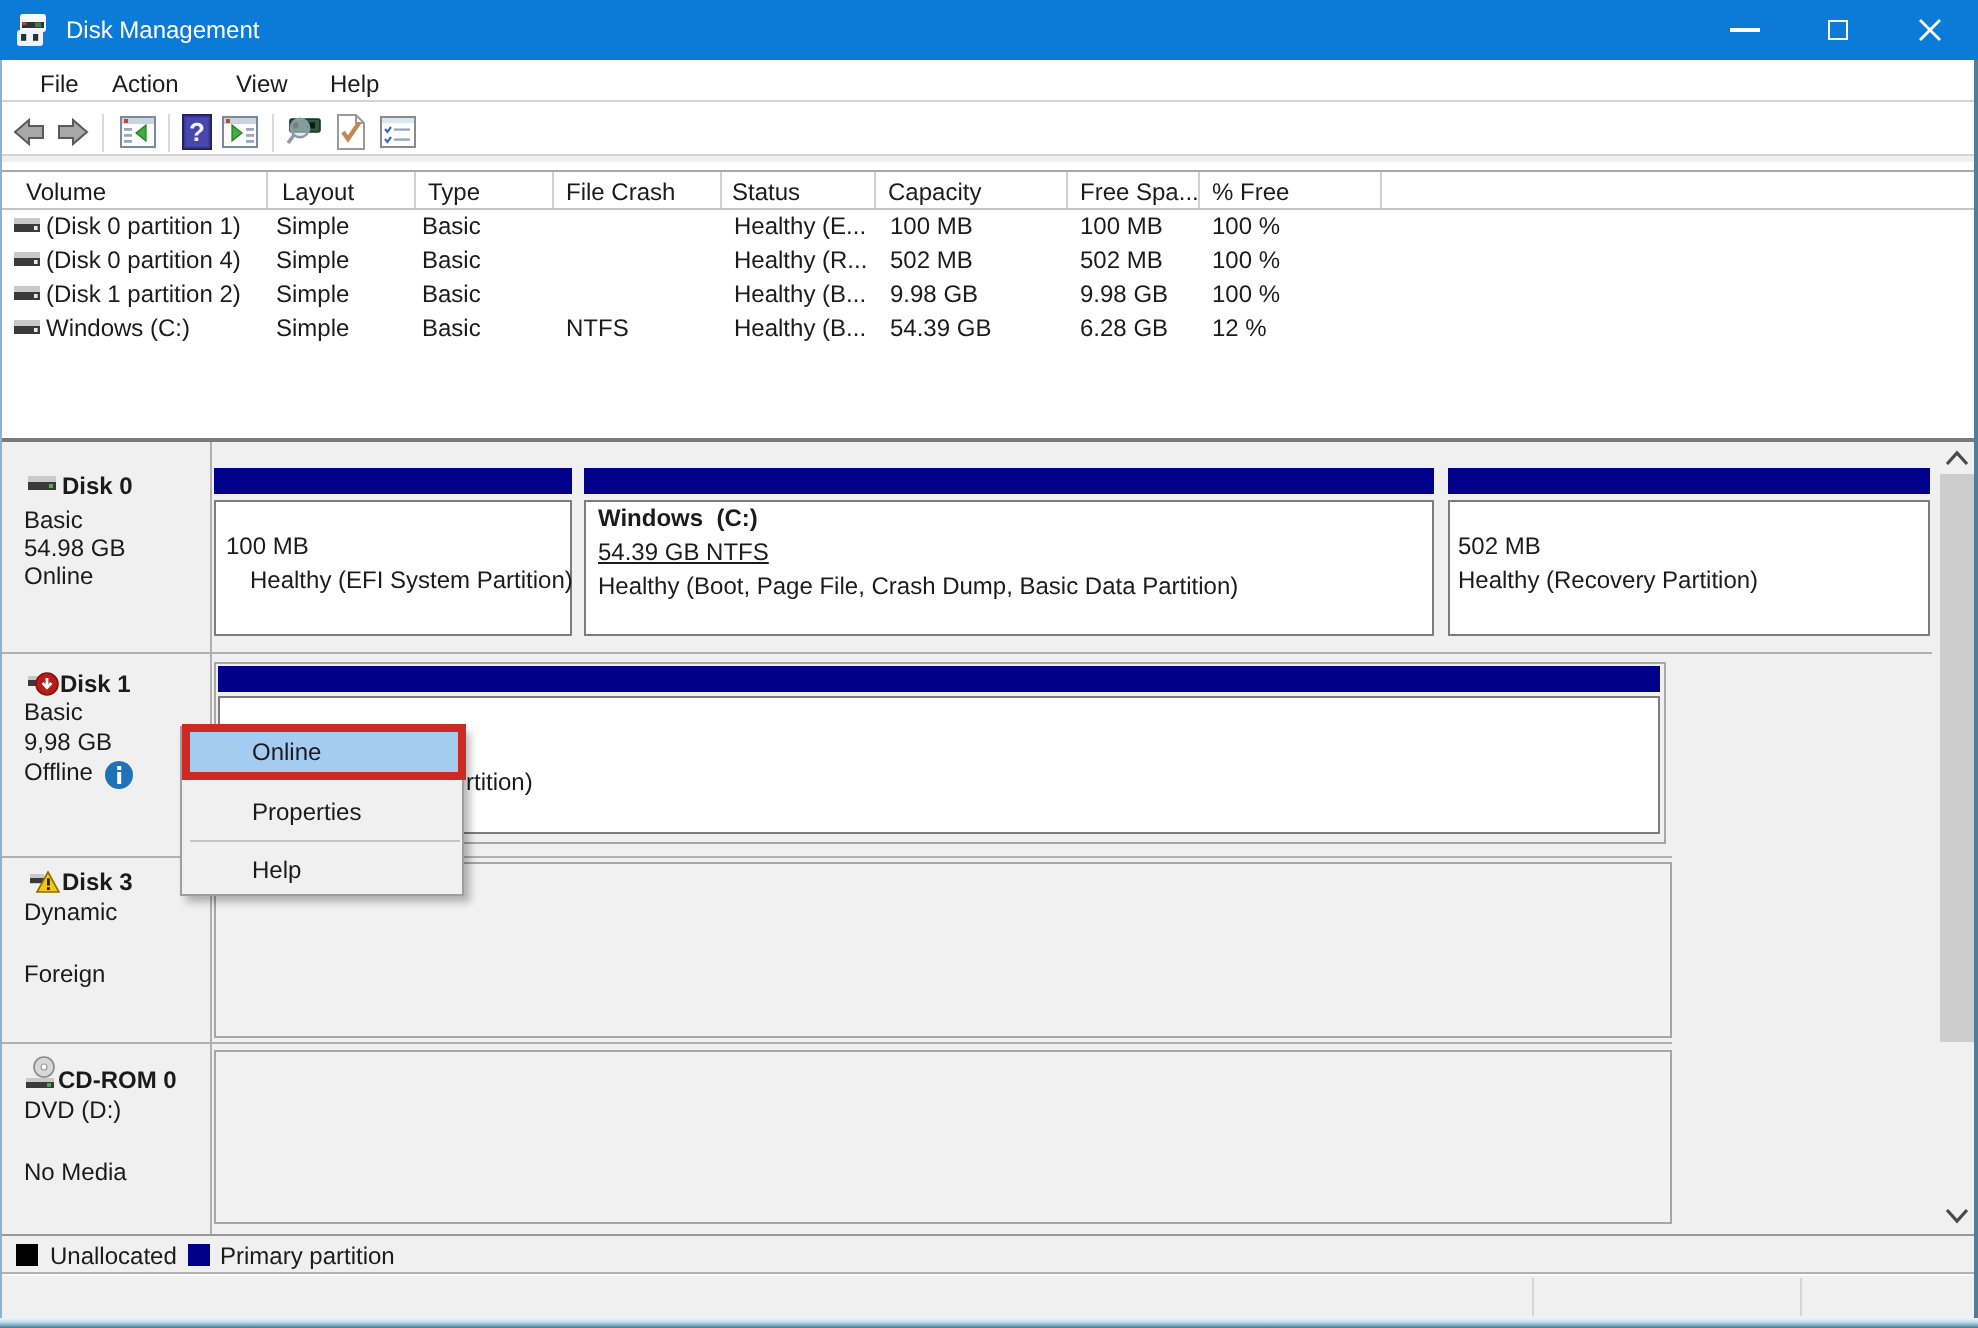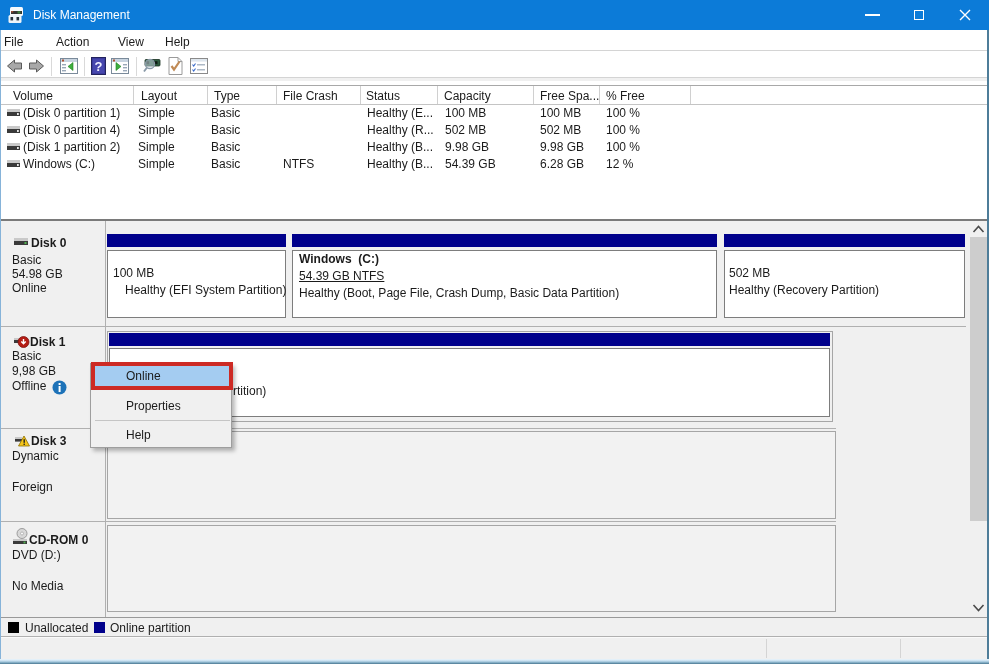--- a/index.html
+++ b/index.html
@@ -25,21 +25,21 @@
 <div class="txt" style="left:33px;top:8px;color:#fff;font-size:12px;">Disk Management</div>
 
 <div class="abs" style="left:865px;top:14px;width:15px;height:1.5px;background:#fff;"></div>
 <div class="abs" style="left:914px;top:10px;width:10px;height:10px;border:1.2px solid #fff;"></div>
 <svg class="abs" style="left:959px;top:9px;" width="12" height="12" viewBox="0 0 12 12">
   <path d="M1,1 L11,11 M11,1 L1,11" stroke="#fff" stroke-width="1.4"></path>
 </svg>
 
 <div class="abs" style="left:1px;top:30px;width:986px;height:20px;background:#fff;"></div>
 <div class="abs" style="left:1px;top:50px;width:986px;height:1px;background:#d4d4d4;"></div>
-<div class="txt" style="left:4px;top:35px;">File</div>
+<div class="txt" style="left:20px;top:35px;">File</div>
 <div class="txt" style="left:56px;top:35px;">Action</div>
 <div class="txt" style="left:118px;top:35px;">View</div>
 <div class="txt" style="left:165px;top:35px;">Help</div>
 
 <div class="abs" style="left:1px;top:51px;width:986px;height:27px;background:#fff;border-bottom:1px solid #d4d4d4;"></div>
 <div class="abs" style="left:51px;top:57px;width:1px;height:19px;background:#d9d9d9;"></div>
 <div class="abs" style="left:84px;top:57px;width:1px;height:19px;background:#d9d9d9;"></div>
 <div class="abs" style="left:136px;top:57px;width:1px;height:19px;background:#d9d9d9;"></div>
 
 <svg class="abs" style="left:6px;top:58px;" width="17" height="16" viewBox="0 0 17 16">
@@ -259,21 +259,21 @@
   <path d="M1.5,8 L6.5,2.5 L11.5,8" fill="none" stroke="#4a4a4a" stroke-width="1.6"></path>
 </svg>
 <svg class="abs" style="left:972px;top:602px;" width="13" height="11" viewBox="0 0 13 11">
   <path d="M1.5,3 L6.5,8.5 L11.5,3" fill="none" stroke="#4a4a4a" stroke-width="1.6"></path>
 </svg>
 
 <div class="abs" style="left:0px;top:617px;width:989px;height:1px;background:#999;"></div>
 <div class="abs" style="left:8px;top:622px;width:11px;height:11px;background:#000;"></div>
 <div class="txt" style="left:25px;top:621px;">Unallocated</div>
 <div class="abs" style="left:94px;top:622px;width:11px;height:11px;background:#00008b;"></div>
-<div class="txt" style="left:110px;top:621px;">Online partition</div>
+<div class="txt" style="left:110px;top:621px;">Primary partition</div>
 
 <div class="abs" style="left:0px;top:636px;width:989px;height:1px;background:#b0b0b0;"></div>
 <div class="abs" style="left:0px;top:637px;width:989px;height:1px;background:#fafafa;"></div>
 <div class="abs" style="left:766px;top:639px;width:1px;height:19px;background:#d4d4d4;"></div>
 <div class="abs" style="left:900px;top:639px;width:1px;height:19px;background:#d4d4d4;"></div>
 <div class="abs" style="left:0px;top:659px;width:989px;height:5px;background:linear-gradient(#eef6fc, #c3ddef 40%, #7ba7bf 75%, #47748e);"></div>
 
 <div class="abs" style="left:0;top:30px;width:1px;height:629px;background:#86b3d9;"></div>
 <div class="abs" style="left:987px;top:30px;width:2px;height:629px;background:#4e7d99;"></div>
 

